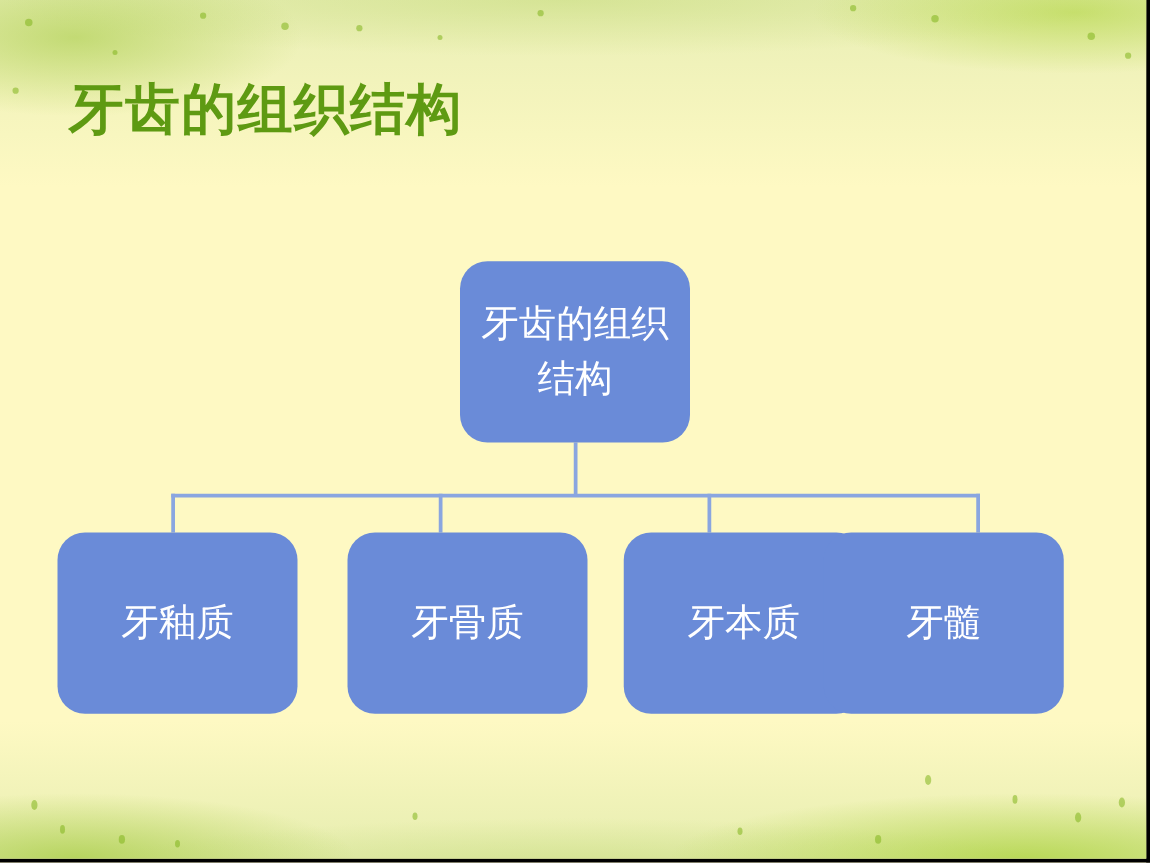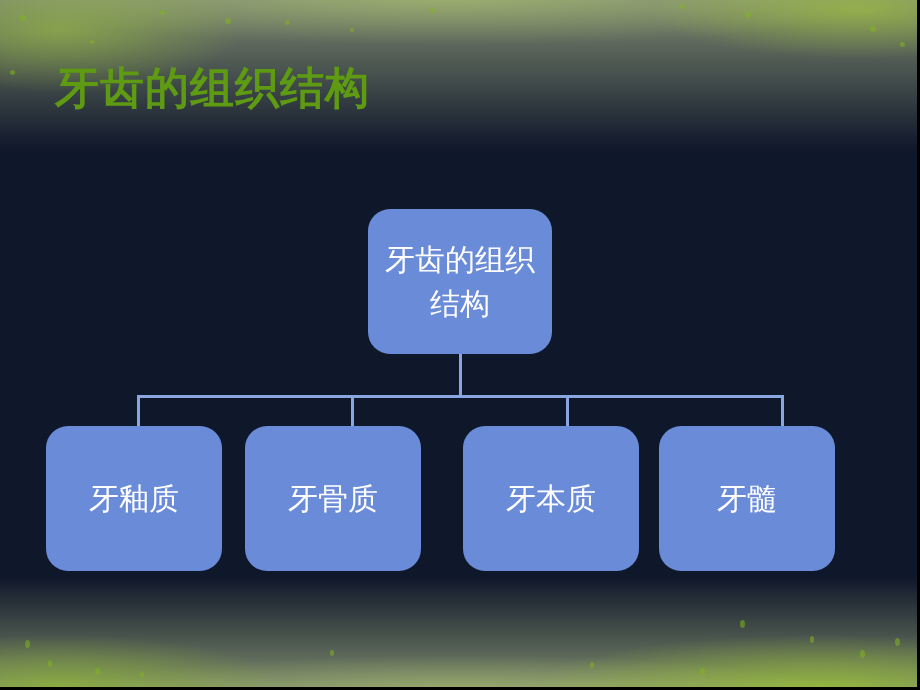--- a/index.html
+++ b/index.html
@@ -1,19 +1,19 @@
 <!DOCTYPE html>
 <html><head>
 <meta charset="utf-8">
 <style>
   html, body { margin: 0; padding: 0; }
   body { width: 920px; height: 690px; overflow: hidden; background: #ffffff; }
   .slide {
     position: relative; width: 917px; height: 687px; overflow: hidden;
-    background: #0f172a;
+    background: #fef9c3;
     border-right: 3px solid #000; border-bottom: 3px solid #000;
   }
   .tex-top {
     position: absolute; left: 0; top: 0; width: 920px; height: 150px;
     background:
       radial-gradient(ellipse 260px 90px at 60px 30px, rgba(160,200,60,0.55), rgba(200,225,120,0.0) 70%),
       radial-gradient(ellipse 300px 70px at 860px 10px, rgba(170,210,50,0.55), rgba(200,225,120,0.0) 70%),
       radial-gradient(ellipse 600px 60px at 450px 0px, rgba(190,215,110,0.45), rgba(220,235,170,0.0) 75%),
       linear-gradient(to bottom, rgba(215,230,170,0.55), rgba(255,255,255,0) 100%);
   }
@@ -32,21 +32,21 @@
     font-size: 44px; letter-spacing: 1px; color: #5e9a12; line-height: 60px;
   }
   .line { position: absolute; background: #8aa6e0; }
   .node {
     position: absolute; background: #6a8bd8; border-radius: 22px;
     display: flex; align-items: center; justify-content: center; text-align: center;
     color: #ffffff; font-family: "DejaVu Serif", serif; font-size: 30px;
     line-height: 44px;
   }
   .node.root { left: 368px; top: 209px; width: 184px; height: 145px; padding: 0 10px; box-sizing: border-box; }
-  .node.child { top: 426px; width: 176px; height: 145px; }
+  .node.child { top: 426px; width: 192px; height: 145px; }
 </style>
 </head>
 <body>
 
 <div class="slide">
   <div class="tex-top"></div>
   <div class="tex-bottom"></div>
   <div class="dots">
     <span style="left:20px;top:15px;width:6px;height:6px"></span>
     <span style="left:90px;top:40px;width:4px;height:4px"></span>
@@ -83,23 +83,23 @@
     <div class="line" style="left:566px;top:395px;width:3px;height:31px"></div>
     <div class="line" style="left:781px;top:395px;width:3px;height:31px"></div>
 
     <div class="node root">
       <span>牙齿的组织结构</span>
     </div>
 
     <div class="node child" style="left:46px">
       <span>牙釉质</span>
     </div>
-    <div class="node child" style="left:245px">
+    <div class="node child" style="left:278px">
       <span>牙骨质</span>
     </div>
-    <div class="node child" style="left:463px">
+    <div class="node child" style="left:499px">
       <span>牙本质</span>
     </div>
     <div class="node child" style="left:659px">
       <span>牙髓</span>
     </div>
   </div>
 </div>
 
 </body></html>

